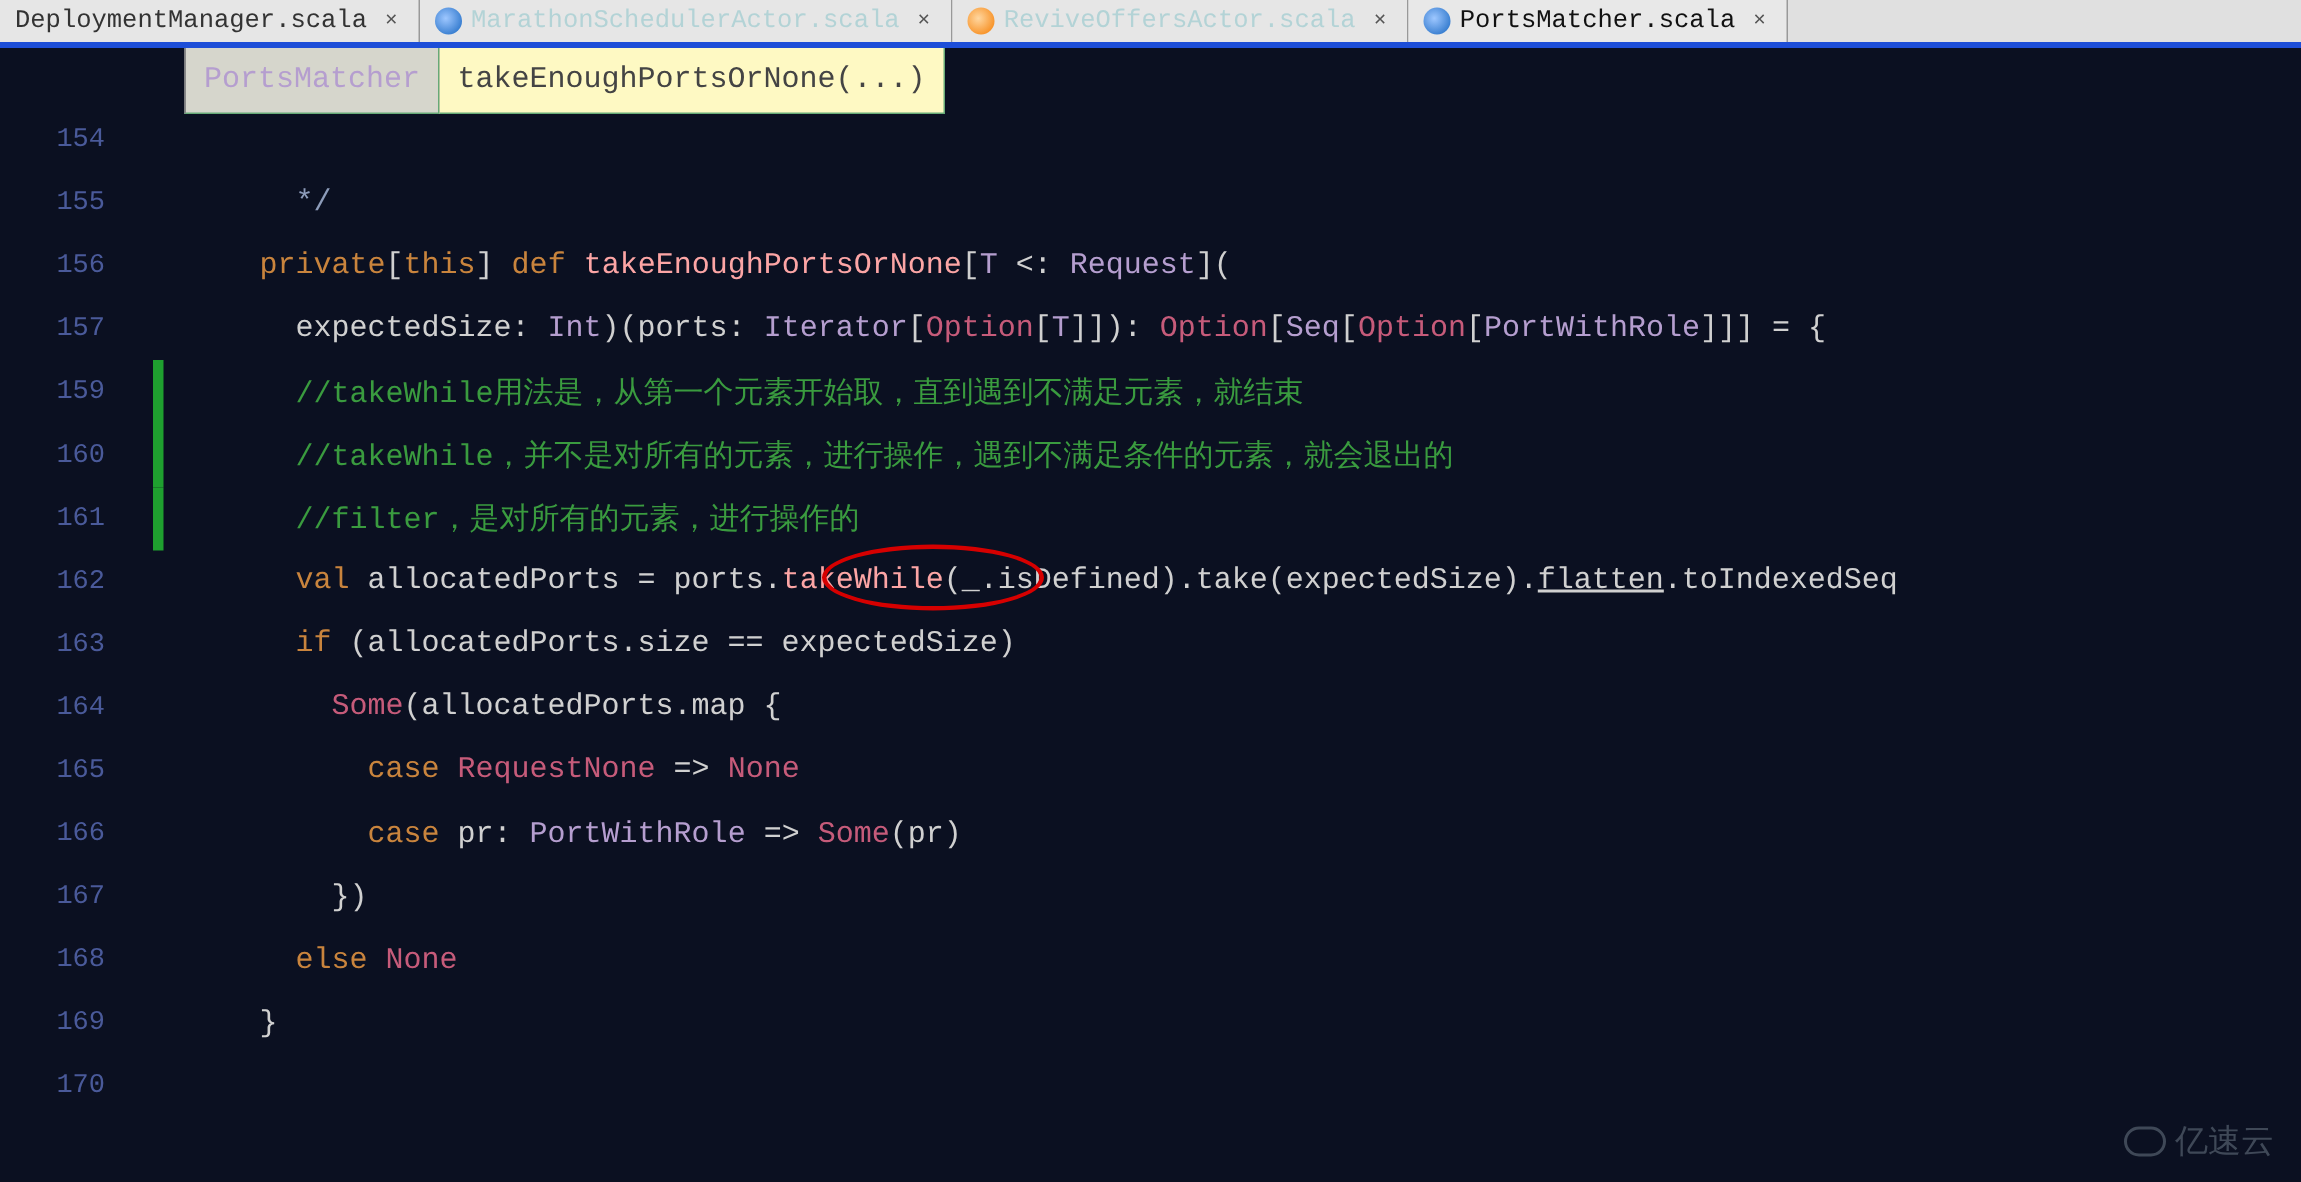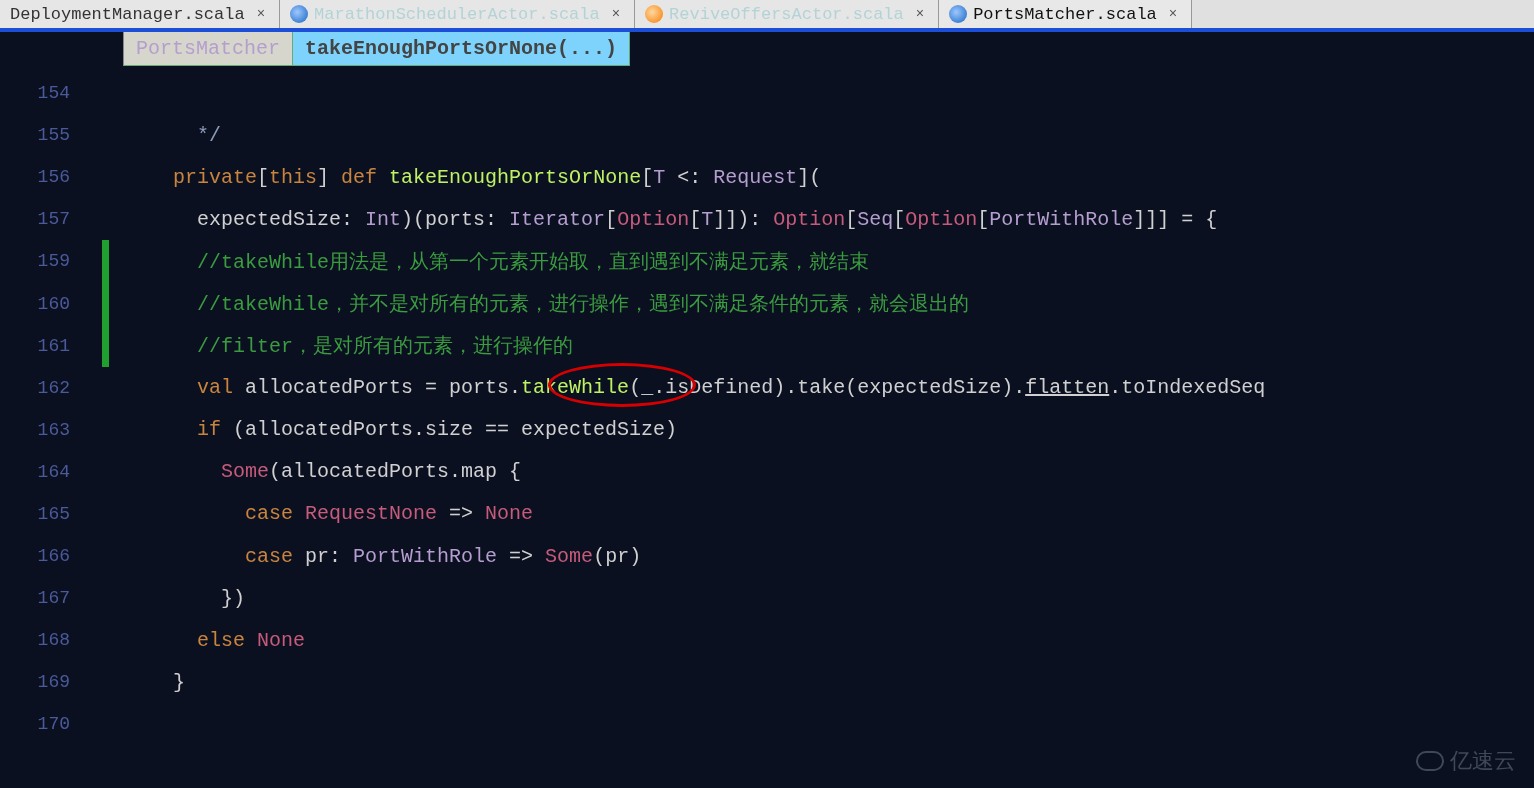--- a/index.html
+++ b/index.html
@@ -41,31 +41,31 @@
 .tab-icon.orange { background:radial-gradient(circle at 40% 40%, #ffd7a0, #f57c00); }
 .tab.faded { color:#b3d3d6; }
 .breadcrumb-row {
   display:flex;
   align-items:flex-start;
   height:40px;
   padding-left:123px;
   background:#0b1021;
 }
 .crumb {
-  height:34px;
+  height:44px;
   display:flex;
   align-items:center;
   padding:0 12px;
   font-size:20px;
   border:1px solid #6a7;
   border-top:none;
   background: #e8e8e0;
 }
 .crumb.first { color:#7a6fa0; background:#d6d6cc; border-left:1px solid #888;}
-.crumb.second { color:#444; background:#7dd3fc; border-left:none;font-weight:bold;}
+.crumb.second { color:#444; background:#fef9c3; border-left:none;}
 .editor {
   position:relative;
   height:716px;
   overflow:hidden;
 }
 .line {
   position:relative;
   height:42.1px;
   display:flex;
   align-items:center;
@@ -86,21 +86,21 @@
   width:7px;
   height:100%;
   background:#1fa02f;
 }
 .code-col { margin-left:125px; }
 .current-line {
   background:#141939;
 }
 .c-kw    { color:#c9843d; }   
 .c-type  { color:#b59ecf; }   
-.c-func  { color:#bef264; }   
+.c-func  { color:#fca5a5; }   
 .c-op    { color:#d0d0d0; }
 .c-cmt   { color:#3a9b3f; }
 .c-key2  { color:#c65b7a; }
 .underline { text-decoration:underline;text-align:center; }
 .cursor {
   display:inline-block;
   width:2px; height:26px;
   background:#eee;
   vertical-align:middle;
   margin-left:1px;

